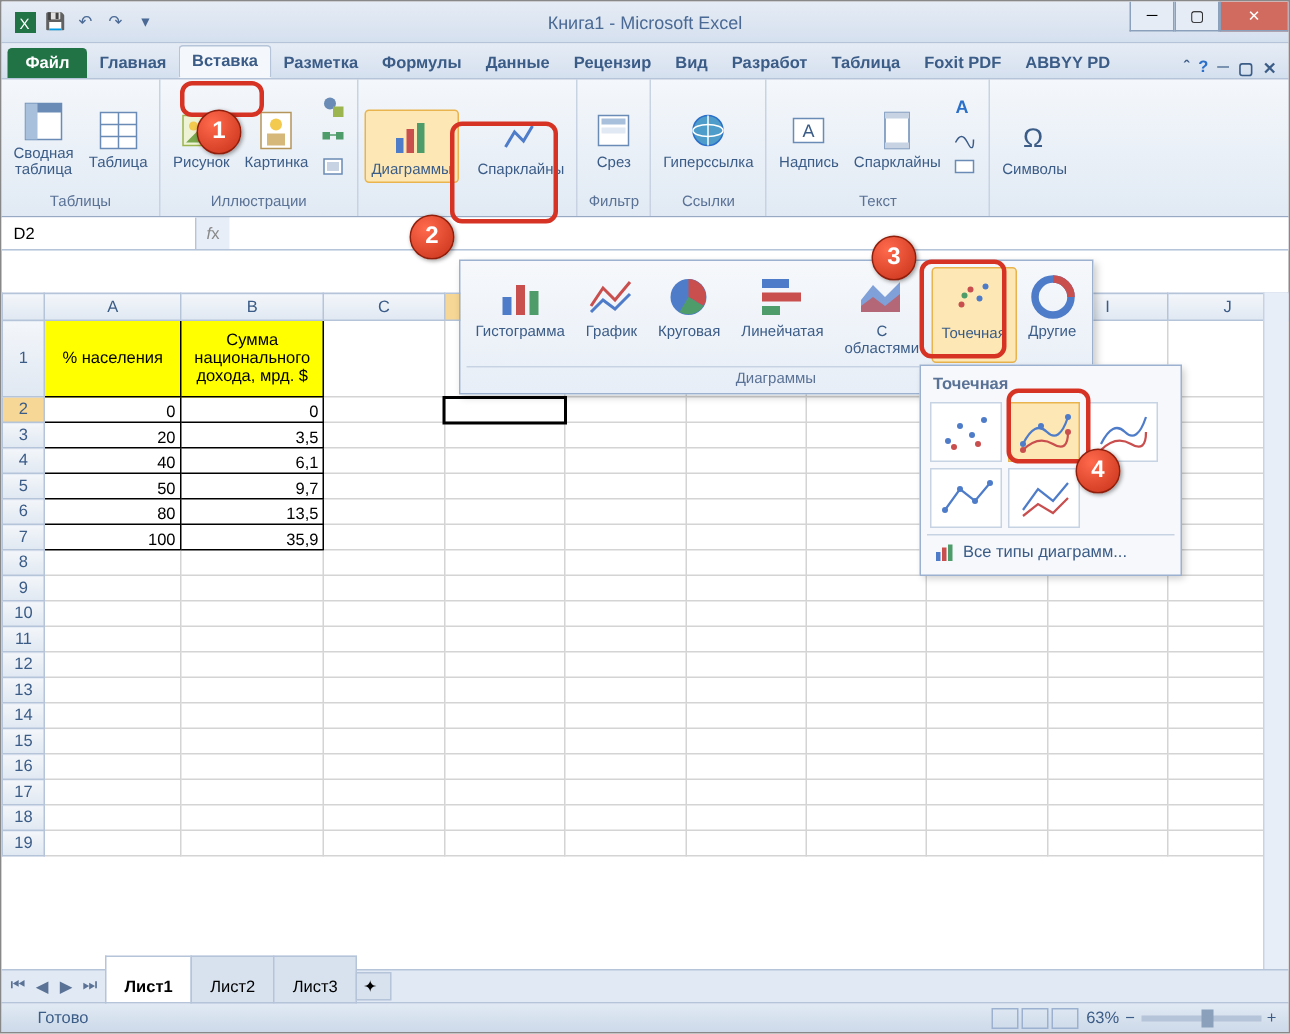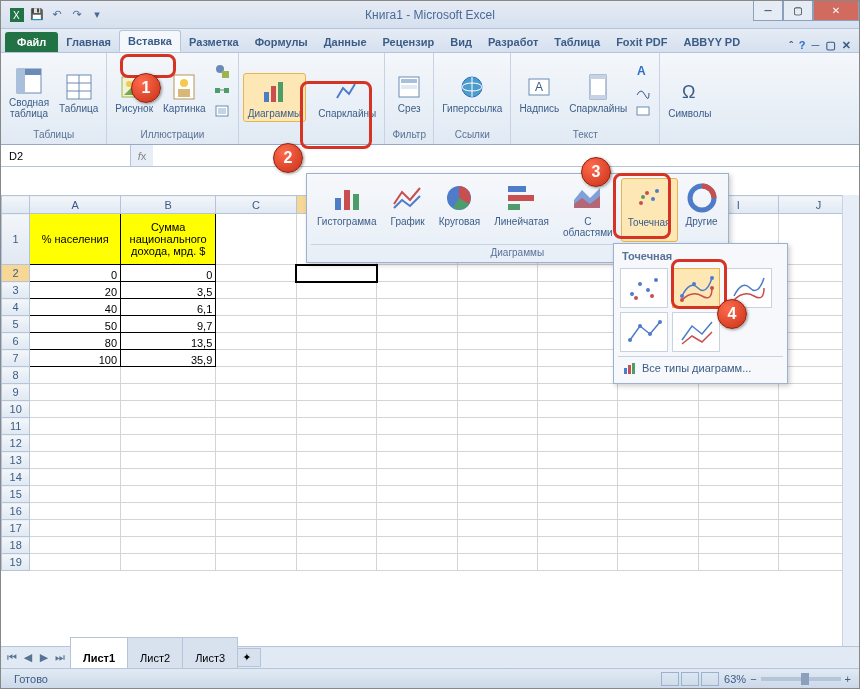--- a/index.html
+++ b/index.html
@@ -72,21 +72,21 @@
 .redbox { position: absolute; border: 3px solid #d63324; border-radius: 8px; z-index: 35; pointer-events: none; }
 
 
 .sheettabs { position: absolute; bottom: 20px; left: 0; right: 0; height: 22px; background: #e1eaf4; border-top: 1px solid #b5c4d9; display: flex; align-items: center; font-size: 11px; }
 .sheetnav { display: flex; gap: 2px; padding: 0 4px; }
 .sheetnav span { width: 14px; text-align: center; color: #5a7296; }
 .stab { padding: 14px 12px; border: 1px solid #b5c4d9; background: #fff; margin-left: -1px; }
 .stab.active { background: #fff; border-bottom-color: #fff; font-weight: bold; }
 .stab.inactive { background: #d8e2ef; }
 
-.statusbar { position: absolute; bottom: 0; left: 0; right: 0; height: 20px; background: linear-gradient(#e1eaf4,#cdd9e9); border-top: 1px solid #b5c4d9; display: flex; align-items: center; font-size: 11px; color: #3b5c87; padding: 0 13px; }
+.statusbar { position: absolute; bottom: 0; left: 0; right: 0; height: 20px; background: linear-gradient(#e1eaf4,#cdd9e9); border-top: 1px solid #b5c4d9; display: flex; align-items: center; font-size: 11px; color: #3b5c87; padding: 0 24px; }
 .statusbar .views { position: absolute; right: 140px; display: flex; gap: 2px; }
 .statusbar .views span { width: 18px; height: 14px; border: 1px solid #9bb1cf; }
 .statusbar .zoom { position: absolute; right: 8px; display: flex; align-items: center; gap: 4px; }
 .statusbar .slider { width: 80px; height: 4px; background: #b5c4d9; position: relative; }
 .statusbar .slider::after { content:''; position:absolute; left:50%; top:-4px; width:8px; height:12px; background:#8aa0bb; }
 
 .vscroll { position:absolute; right:0; top:194px; bottom:42px; width:17px; background:#e8eef7; border-left:1px solid #c7d3e3; }
 .hscroll { position:absolute; left:380px; right:17px; bottom:22px; height:17px; background:#e8eef7; border-top:1px solid #c7d3e3; }
 </style>
 </head>

